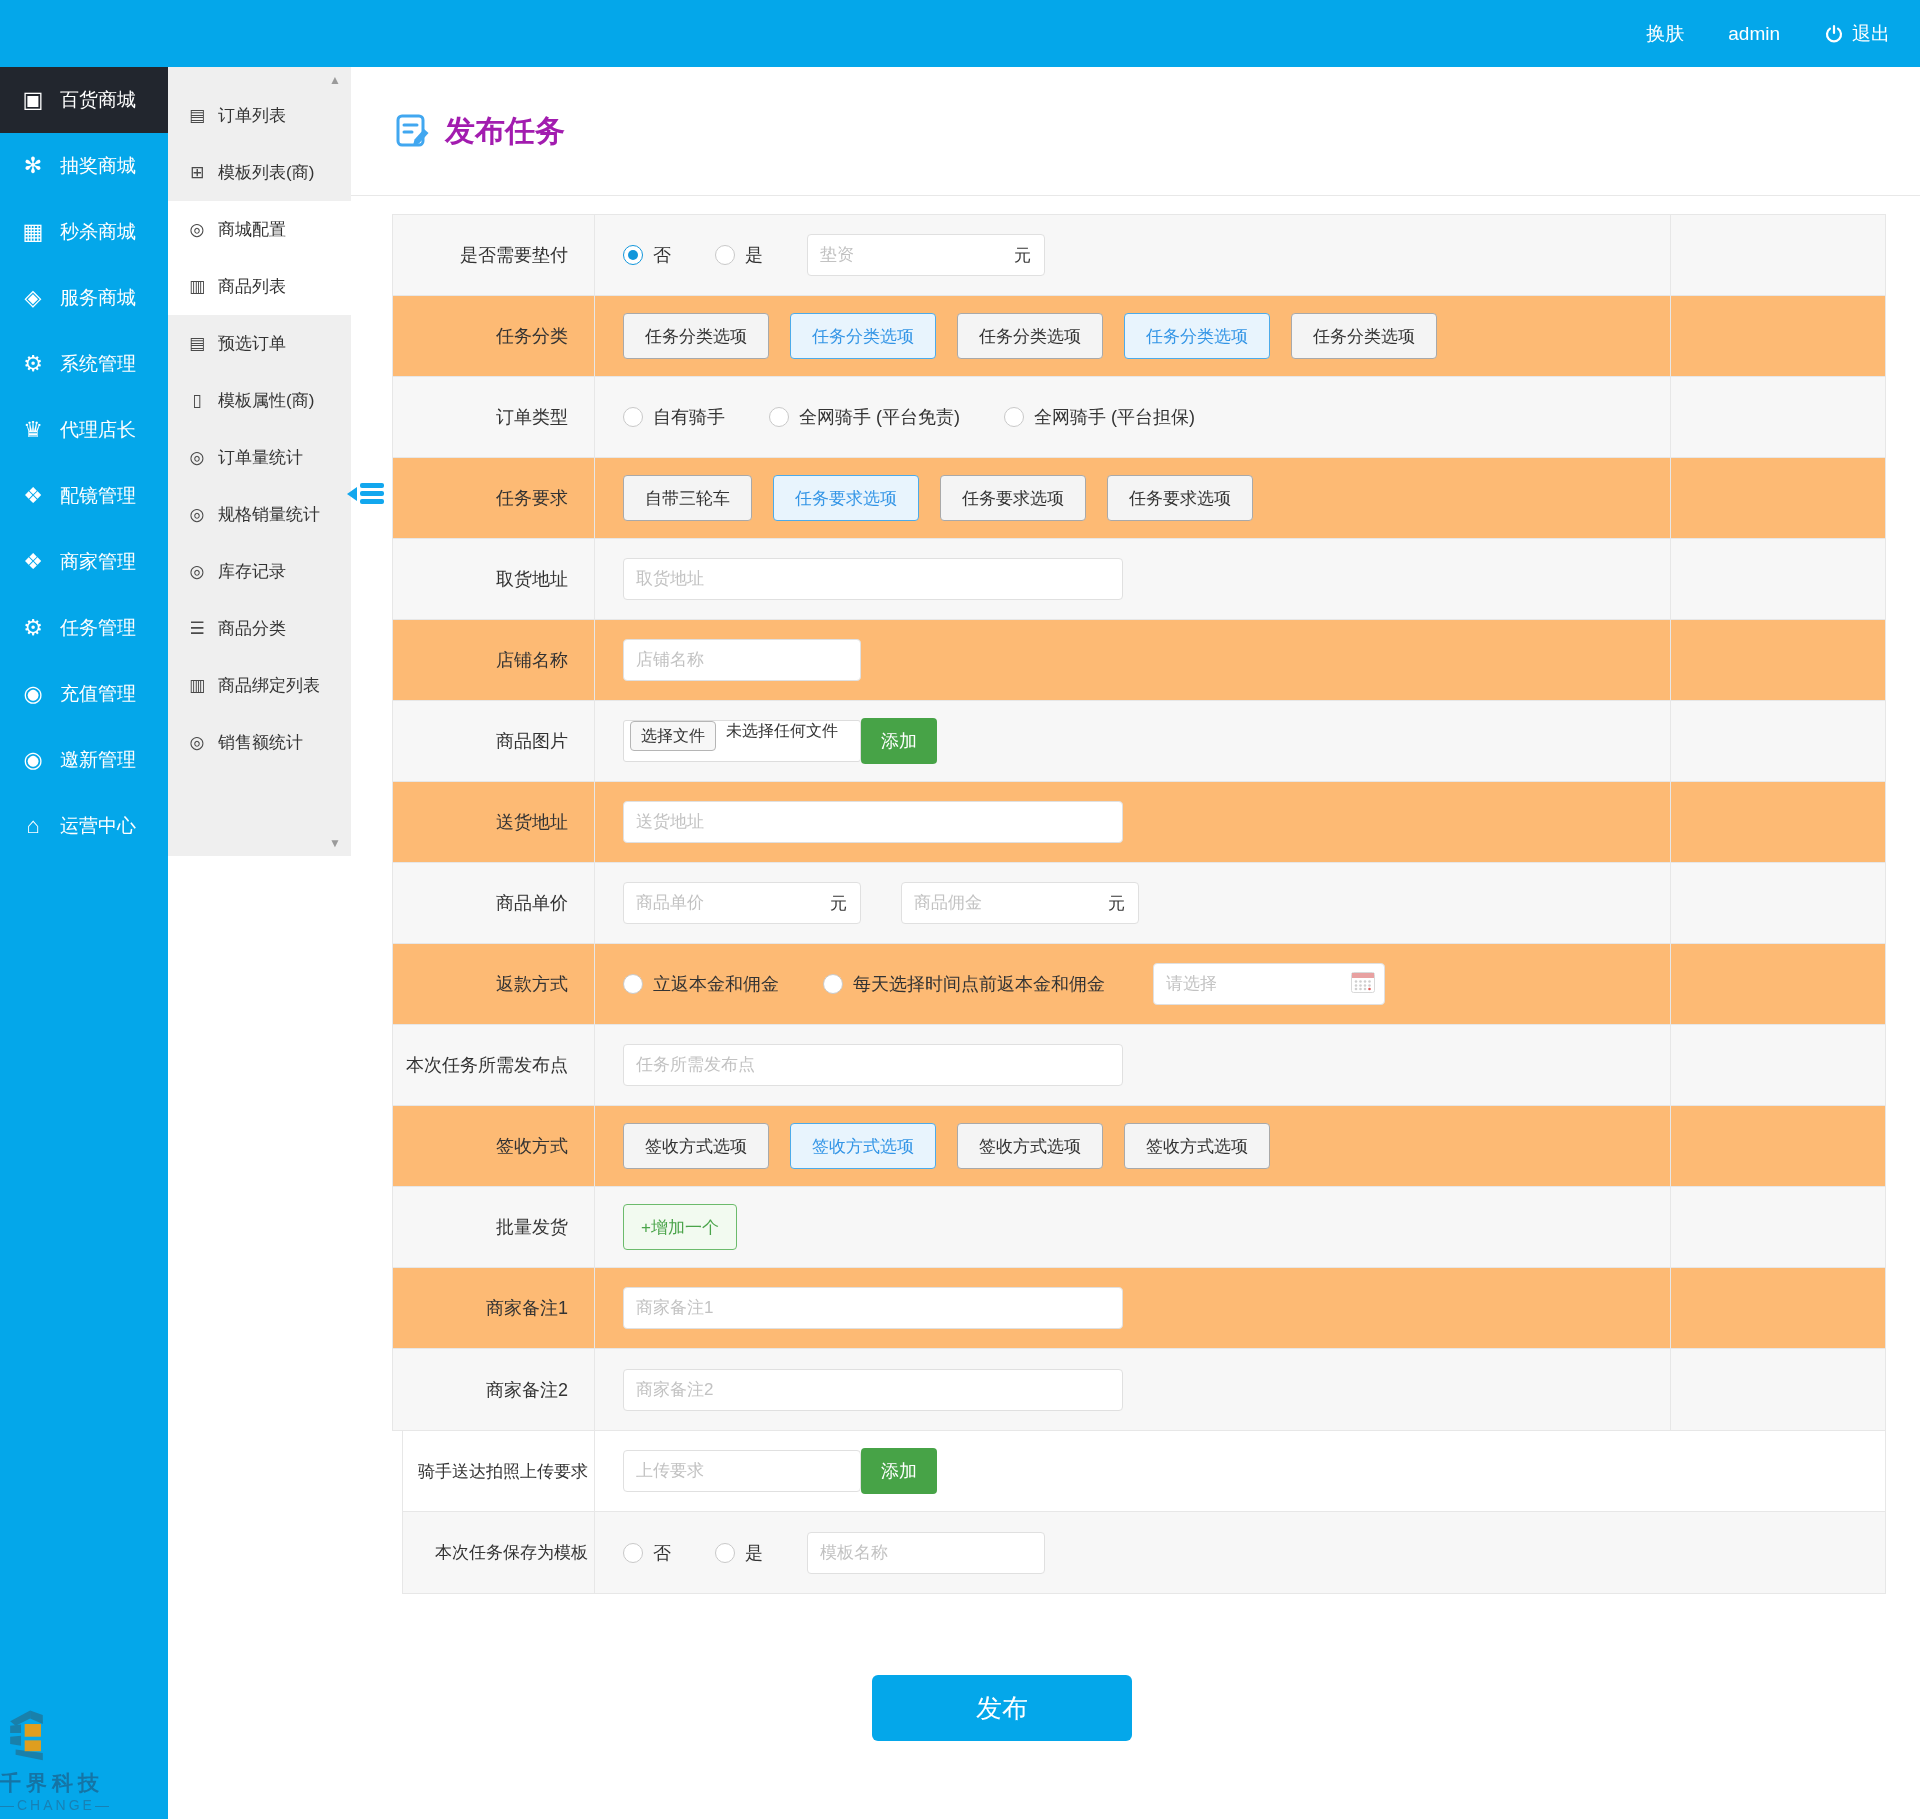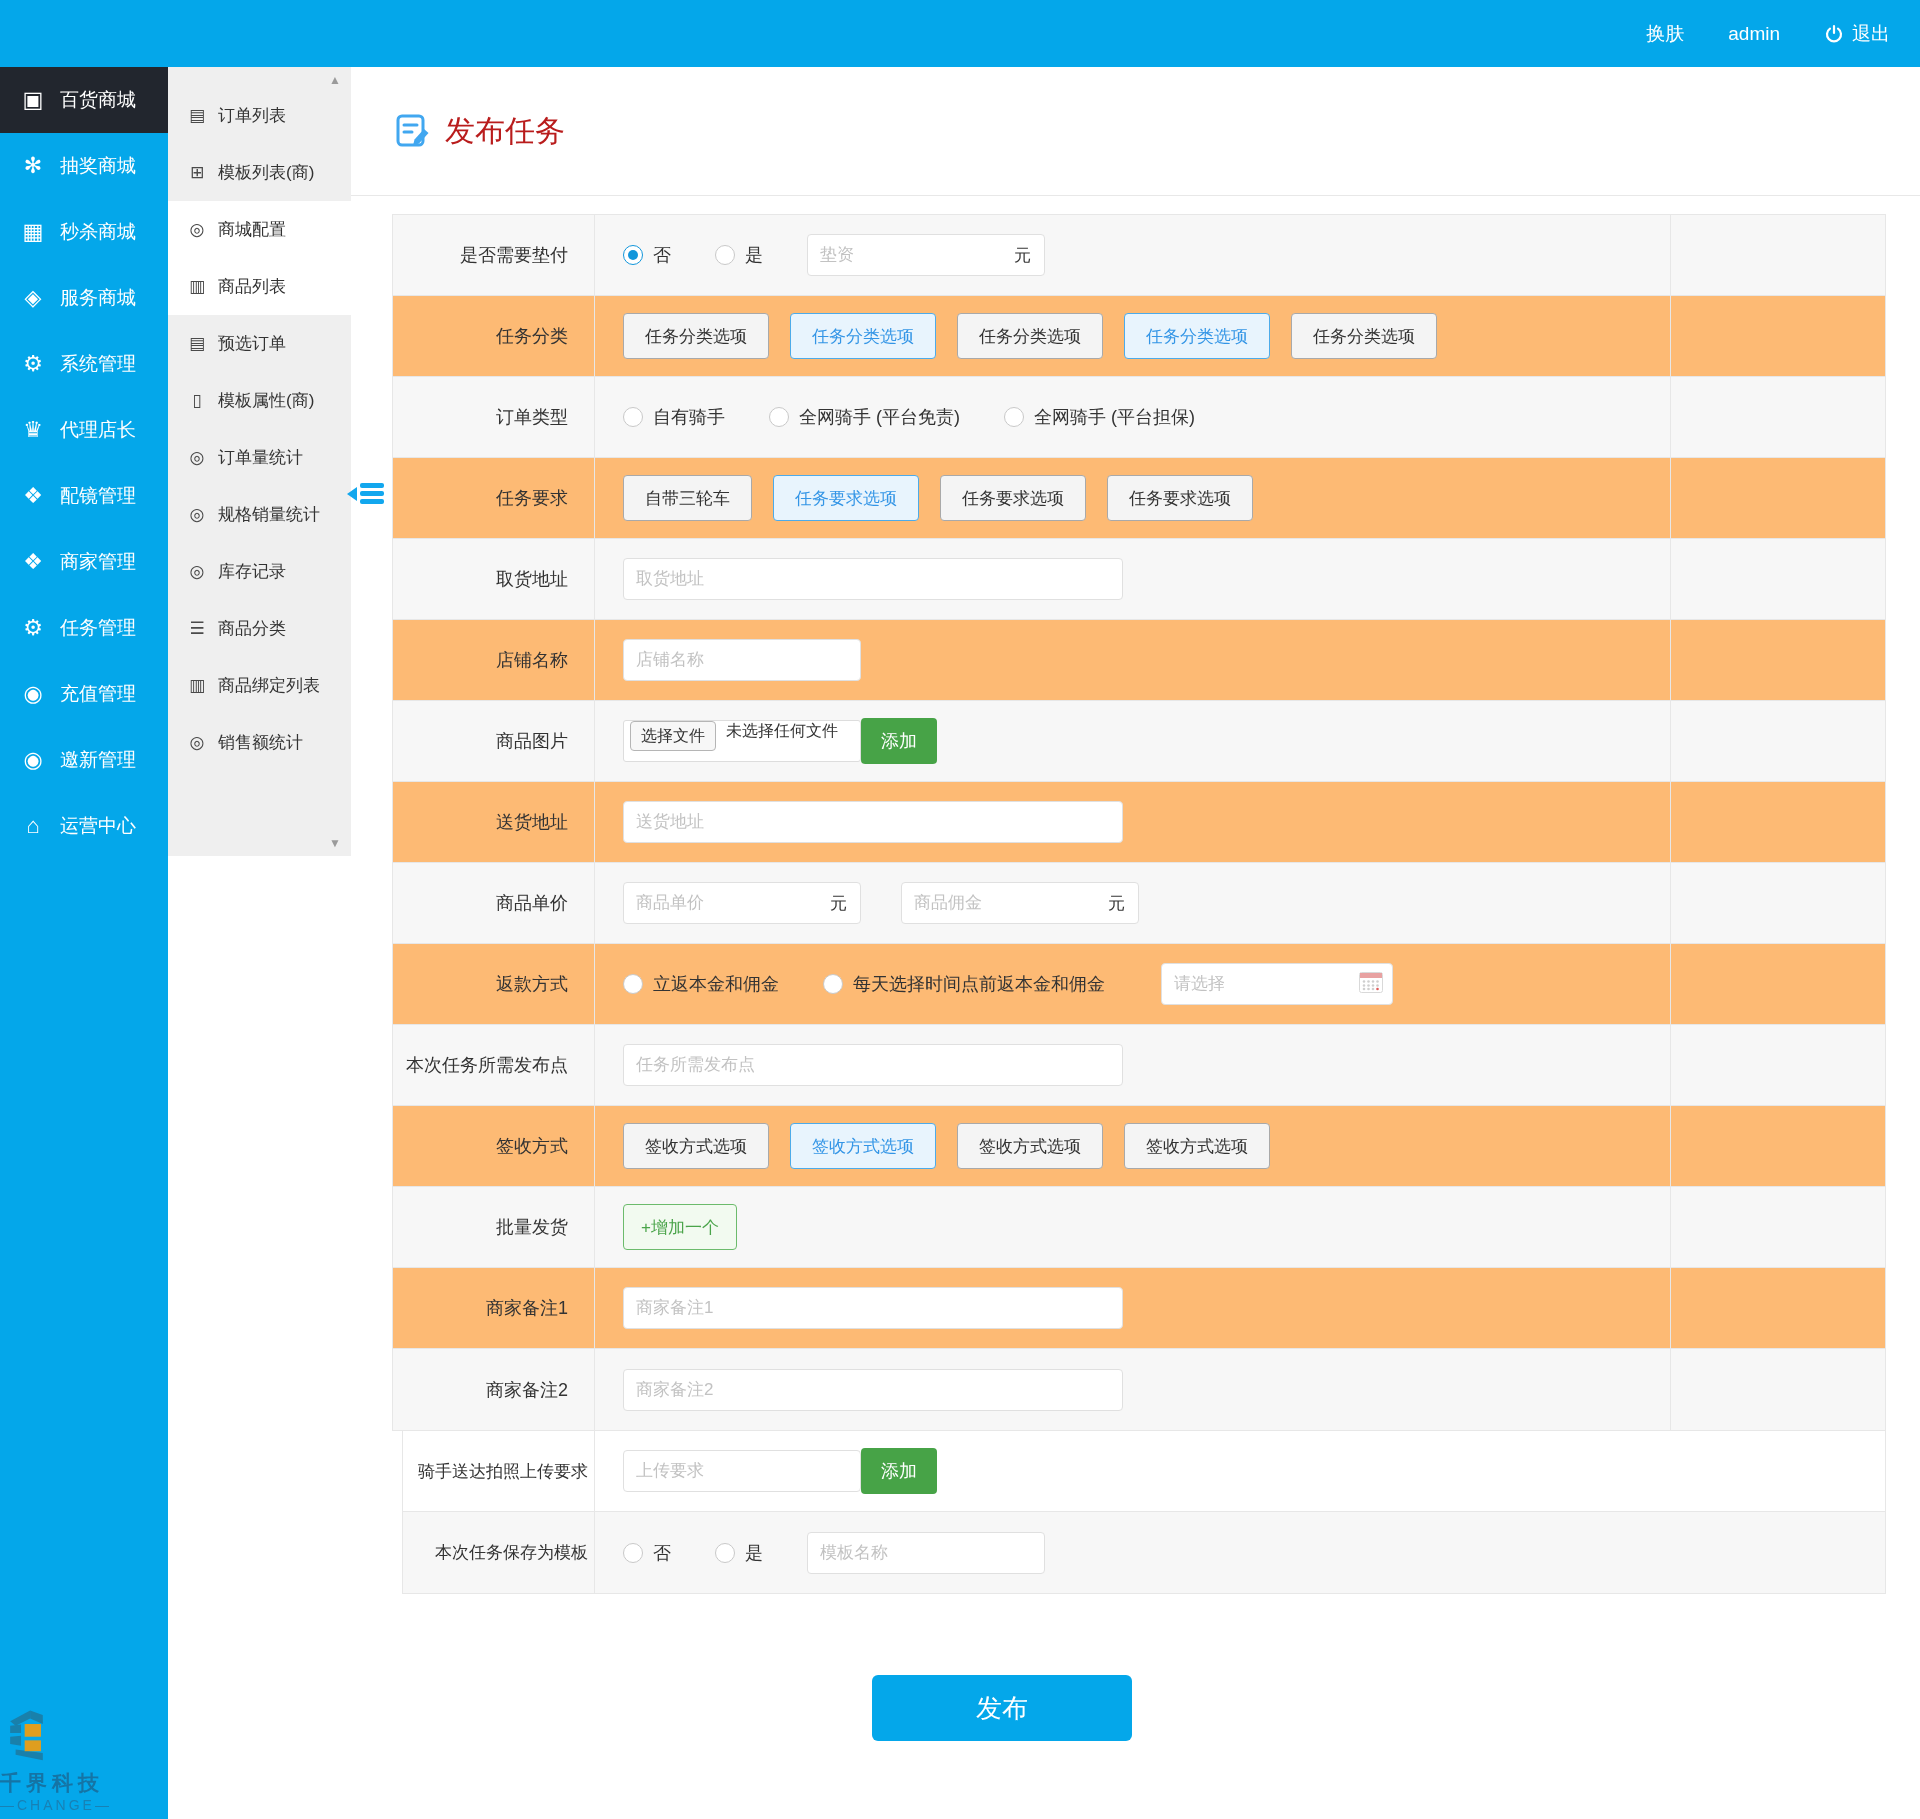--- a/index.html
+++ b/index.html
@@ -44,21 +44,21 @@
     align-items:center; cursor:pointer; z-index:6; }
   .collapse-toggle .tri { width:0; height:0; border-top:7px solid transparent;
     border-bottom:7px solid transparent; border-right:10px solid #12a7ee; margin-right:3px; }
   .collapse-toggle .bars i { display:block; width:24px; height:5px; background:#12a7ee;
     border-radius:2px; margin:3px 0; }
 
   
   .main { position:absolute; left:351px; top:67px; width:1569px; height:1752px; background:#fff; }
   .page-header { height:129px; display:flex; align-items:center; padding-left:44px;
     border-bottom:1px solid #e8e8e8; }
-  .page-title { font-size:30px; font-weight:normal; color:#b91c1c; margin-left:14px; }
+  .page-title { font-size:30px; font-weight:bold; color:#a21caf; margin-left:14px; }
 
   
   .ftable { margin:18px 0 0 41px; width:1494px; border:1px solid #e7e7e7; background:#fdba74; }
   .ftable2 { margin:0 0 0 51px; width:1484px; border:1px solid #e7e7e7; border-top:none; }
   .frow { display:flex; height:81px; border-bottom:1px solid #e7e7e7; }
   .frow:last-child { border-bottom:none; }
   .ftable .frow:nth-child(odd) { background:#f7f7f7; }
   .ftable2 .frow:nth-child(even) { background:#f7f7f7; }
   .flabel { width:202px; display:flex; align-items:center; justify-content:flex-end;
     padding-right:26px; border-right:1px solid #e7e7e7; font-size:18px; color:#333;
@@ -94,21 +94,21 @@
     border-radius:4px; color:#fff; font-size:18px; cursor:pointer; }
   .btn-green-outline { height:46px; padding:0 17px; background:#f2faf0;
     border:1px solid #6cbb6c; border-radius:4px; color:#4aa44a; font-size:17px; cursor:pointer; }
 
   .filebox { width:238px; height:42px; border:1px solid #ddd; border-radius:3px;
     background:#fff; display:flex; align-items:flex-start; padding:0 6px; cursor:pointer; }
   .filebtn { height:30px; padding:0 10px; border:1px solid #b5b5b5; border-radius:4px;
     background:#f7f7f7; font-size:16px; color:#333; margin-right:10px; cursor:pointer; }
   .filetext { font-size:16px; color:#333; white-space:nowrap; }
 
-  .select-wrap { position:relative; display:inline-flex; margin-left:12px; }
+  .select-wrap { position:relative; display:inline-flex; margin-left:4px; }
   .select-wrap .txt { width:232px; padding-right:40px; }
   .select-wrap .cal { position:absolute; right:10px; top:50%; transform:translateY(-50%); }
 
   .publish-wrap { padding:81px 0 0 521px; }
   .publish-btn { width:260px; height:66px; background:#04a7ea; border:none;
     border-radius:6px; color:#fff; font-size:26px; cursor:pointer; }
 </style>
 </head>
 <body>
 

